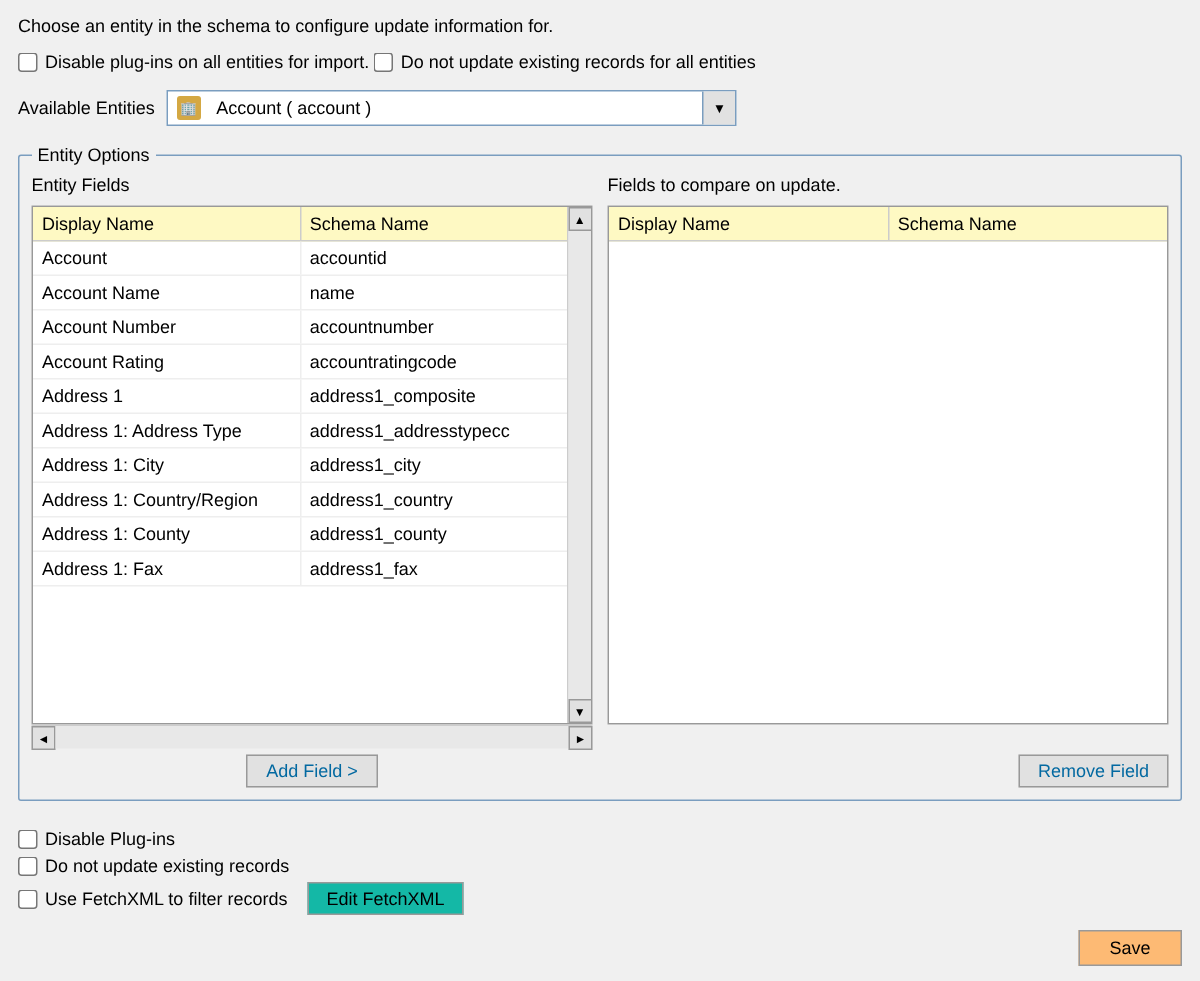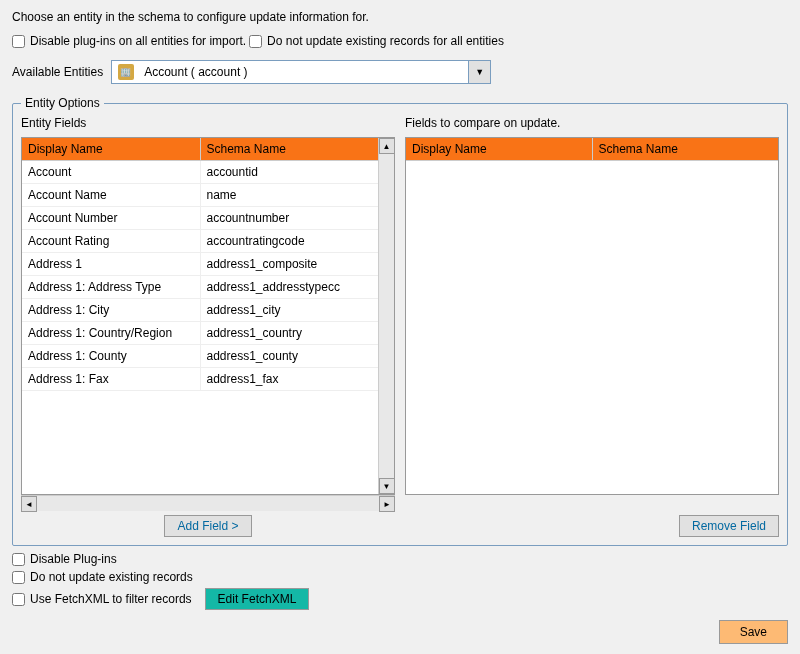--- a/index.html
+++ b/index.html
@@ -114,21 +114,21 @@
       flex-direction: column;
       gap: 6px;
       min-height: 0;
     }
     fieldset.entity-options-group legend {
       font-size: 12px;
       padding: 0 4px;
     }
     .table-header-row {
       display: flex;
-      background: #f97316;
+      background: #fef9c3;
       border-bottom: 1px solid #ccc;
     }
     .table-header-cell {
       padding: 4px 6px;
       font-size: 12px;
       font-weight: normal;
       border-right: 1px solid #ccc;
       flex: 1;
     }
     .table-header-cell:last-child {
@@ -260,21 +260,21 @@
       border: 1px solid #999;
       padding: 3px 12px;
       font-size: 12px;
       cursor: pointer;
       color: #000;
     }
     .bottom-checkboxes {
       display: flex;
       flex-direction: column;
       gap: 4px;
-      margin-top: 0;
+      margin-top: 12px;
     }
     .bottom-checkbox-row {
       display: flex;
       align-items: center;
       gap: 5px;
     }
     .bottom-checkbox-row input[type="checkbox"] {
       width: 13px;
       height: 13px;
       margin: 0;

